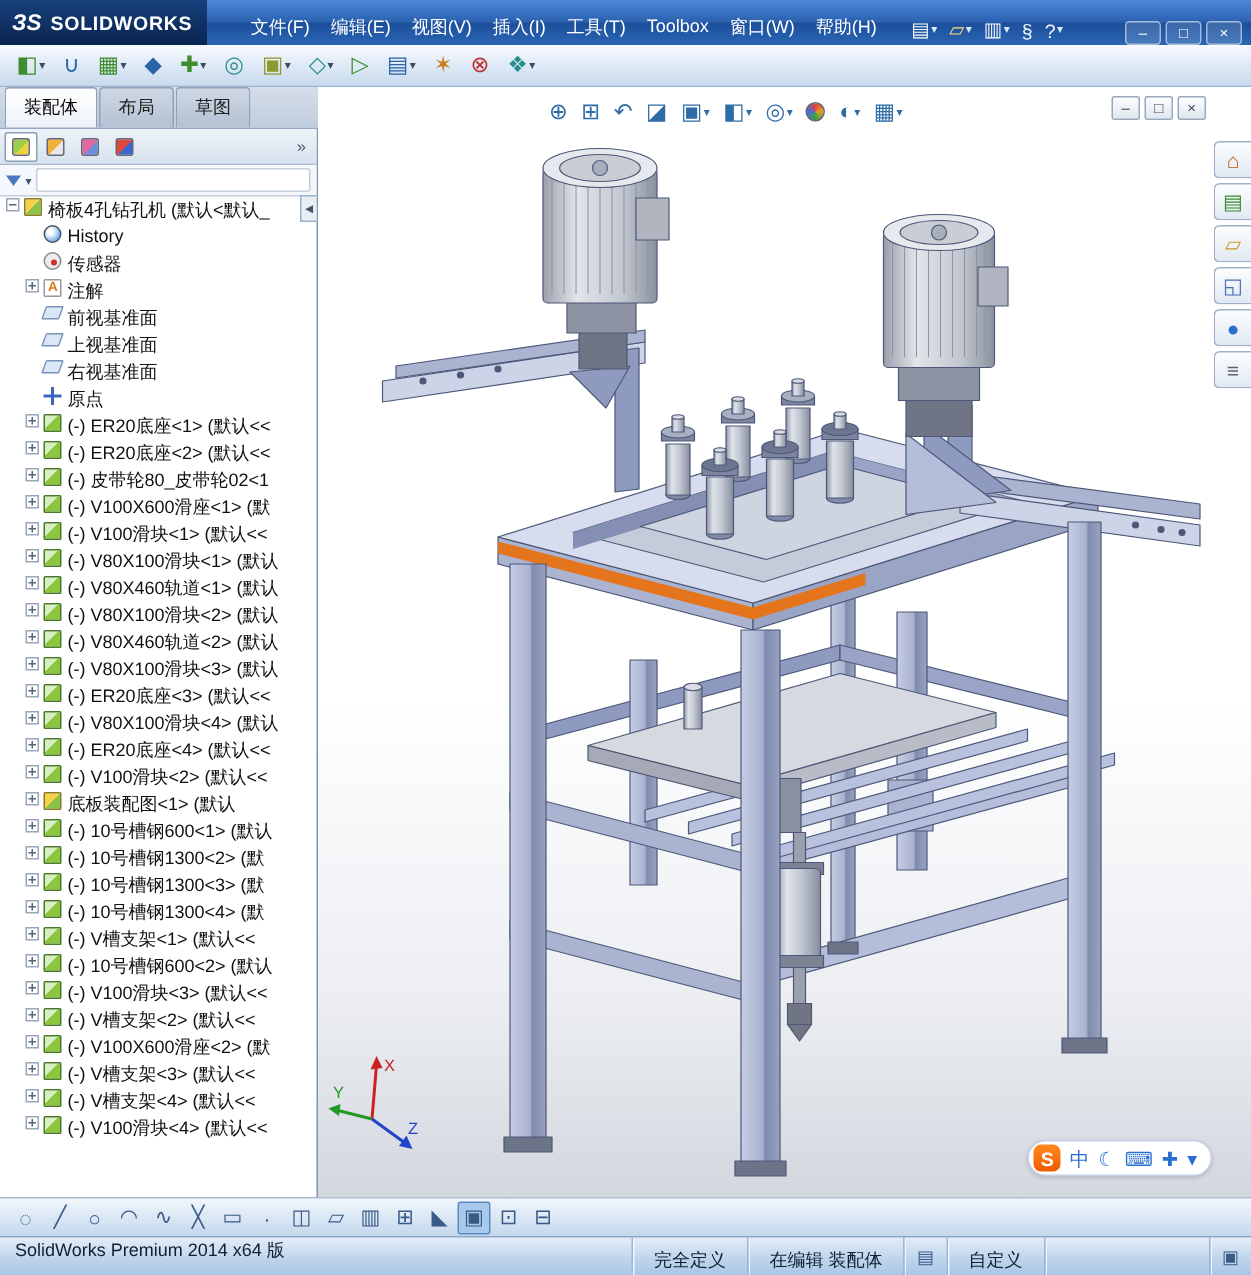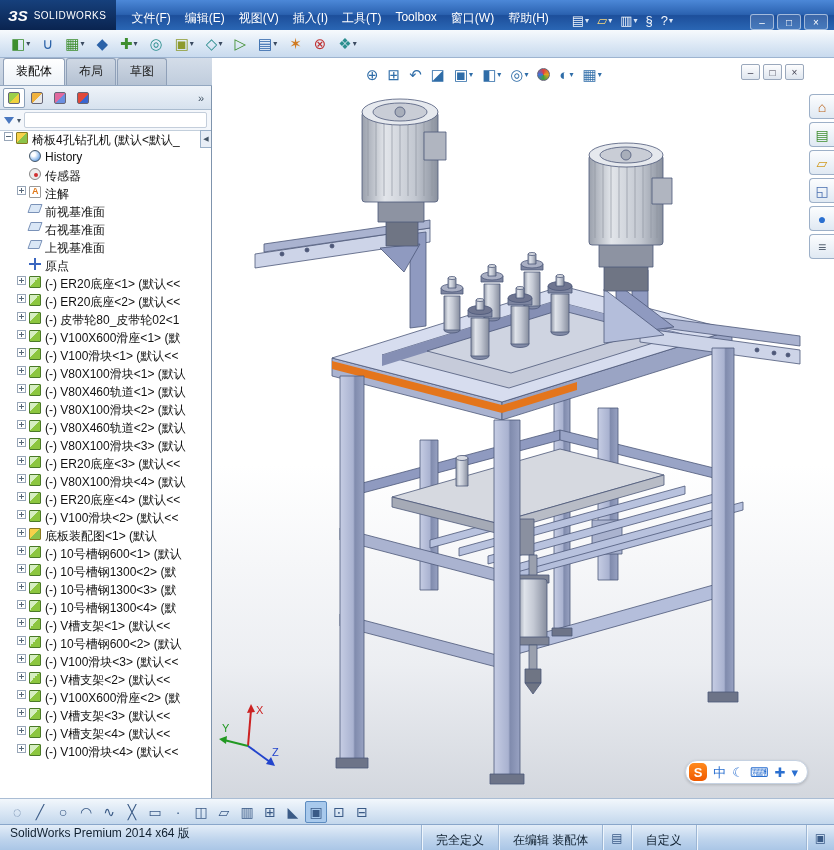--- a/index.html
+++ b/index.html
@@ -6,22 +6,22 @@
   html,body{margin:0}
   body{width:834px;height:850px;position:relative;overflow:hidden;
        font-family:"Liberation Sans","DejaVu Sans",sans-serif;font-size:12px;background:#fff}
 
   
   .titlebar{position:absolute;top:0;left:0;right:0;height:30px;display:flex;align-items:flex-end;
     background:linear-gradient(#4c88d8 0%,#2b62b0 48%,#1d4f9b 52%,#2a66b4 100%);color:#fff}
   .brand{display:flex;align-items:center;gap:6px;height:100%;padding:0 10px 0 8px;
     background:linear-gradient(#16407c,#0a2450)}
   .brand .mark{font-weight:bold;font-style:italic;font-size:15px}
-  .brand .nm{font-weight:normal;font-size:10px;letter-spacing:.5px}
-  .menubar{display:flex;margin-left:8px}
+  .brand .nm{font-weight:bold;font-size:13px;letter-spacing:.5px}
+  .menubar{display:flex;margin-left:22px}
   .menu-item{padding:3px 7px;font-size:12px;cursor:default;white-space:nowrap}
   .qicons{display:flex;align-items:center;margin-left:12px}
   .qbtn{display:flex;align-items:center;padding:2px 4px;border-radius:2px}
   .qbtn .g{font-size:13px}
   .t-white{color:#f2f6fc}.t-gold{color:#f7d87c}
   .caret{font-size:8px;margin-left:1px;color:#dce8f8;display:none;line-height:1}
   .caret.on{display:inline}
   .winbtns{margin-left:auto;display:flex;gap:3px;padding-right:6px}
   .wbtn{width:24px;height:16px;border:1px solid rgba(255,255,255,.5);border-radius:3px;
     background:rgba(255,255,255,.14);font-size:10px;display:flex;align-items:center;justify-content:center}
@@ -553,27 +553,27 @@
 
         <div class="trow child">
           <span class="exp"></span>
           <span class="tico ico-plane"></span>
           <span class="tlabel">前视基准面</span>
         </div>
 
         <div class="trow child">
           <span class="exp"></span>
           <span class="tico ico-plane"></span>
-          <span class="tlabel">右视基准面</span>
+          <span class="tlabel">上视基准面</span>
         </div>
 
         <div class="trow child">
           <span class="exp"></span>
           <span class="tico ico-plane"></span>
-          <span class="tlabel">上视基准面</span>
+          <span class="tlabel">右视基准面</span>
         </div>
 
         <div class="trow child">
           <span class="exp"></span>
           <span class="tico ico-origin"></span>
           <span class="tlabel">原点</span>
         </div>
 
         <div class="trow child">
           <span class="exp on"></span>

